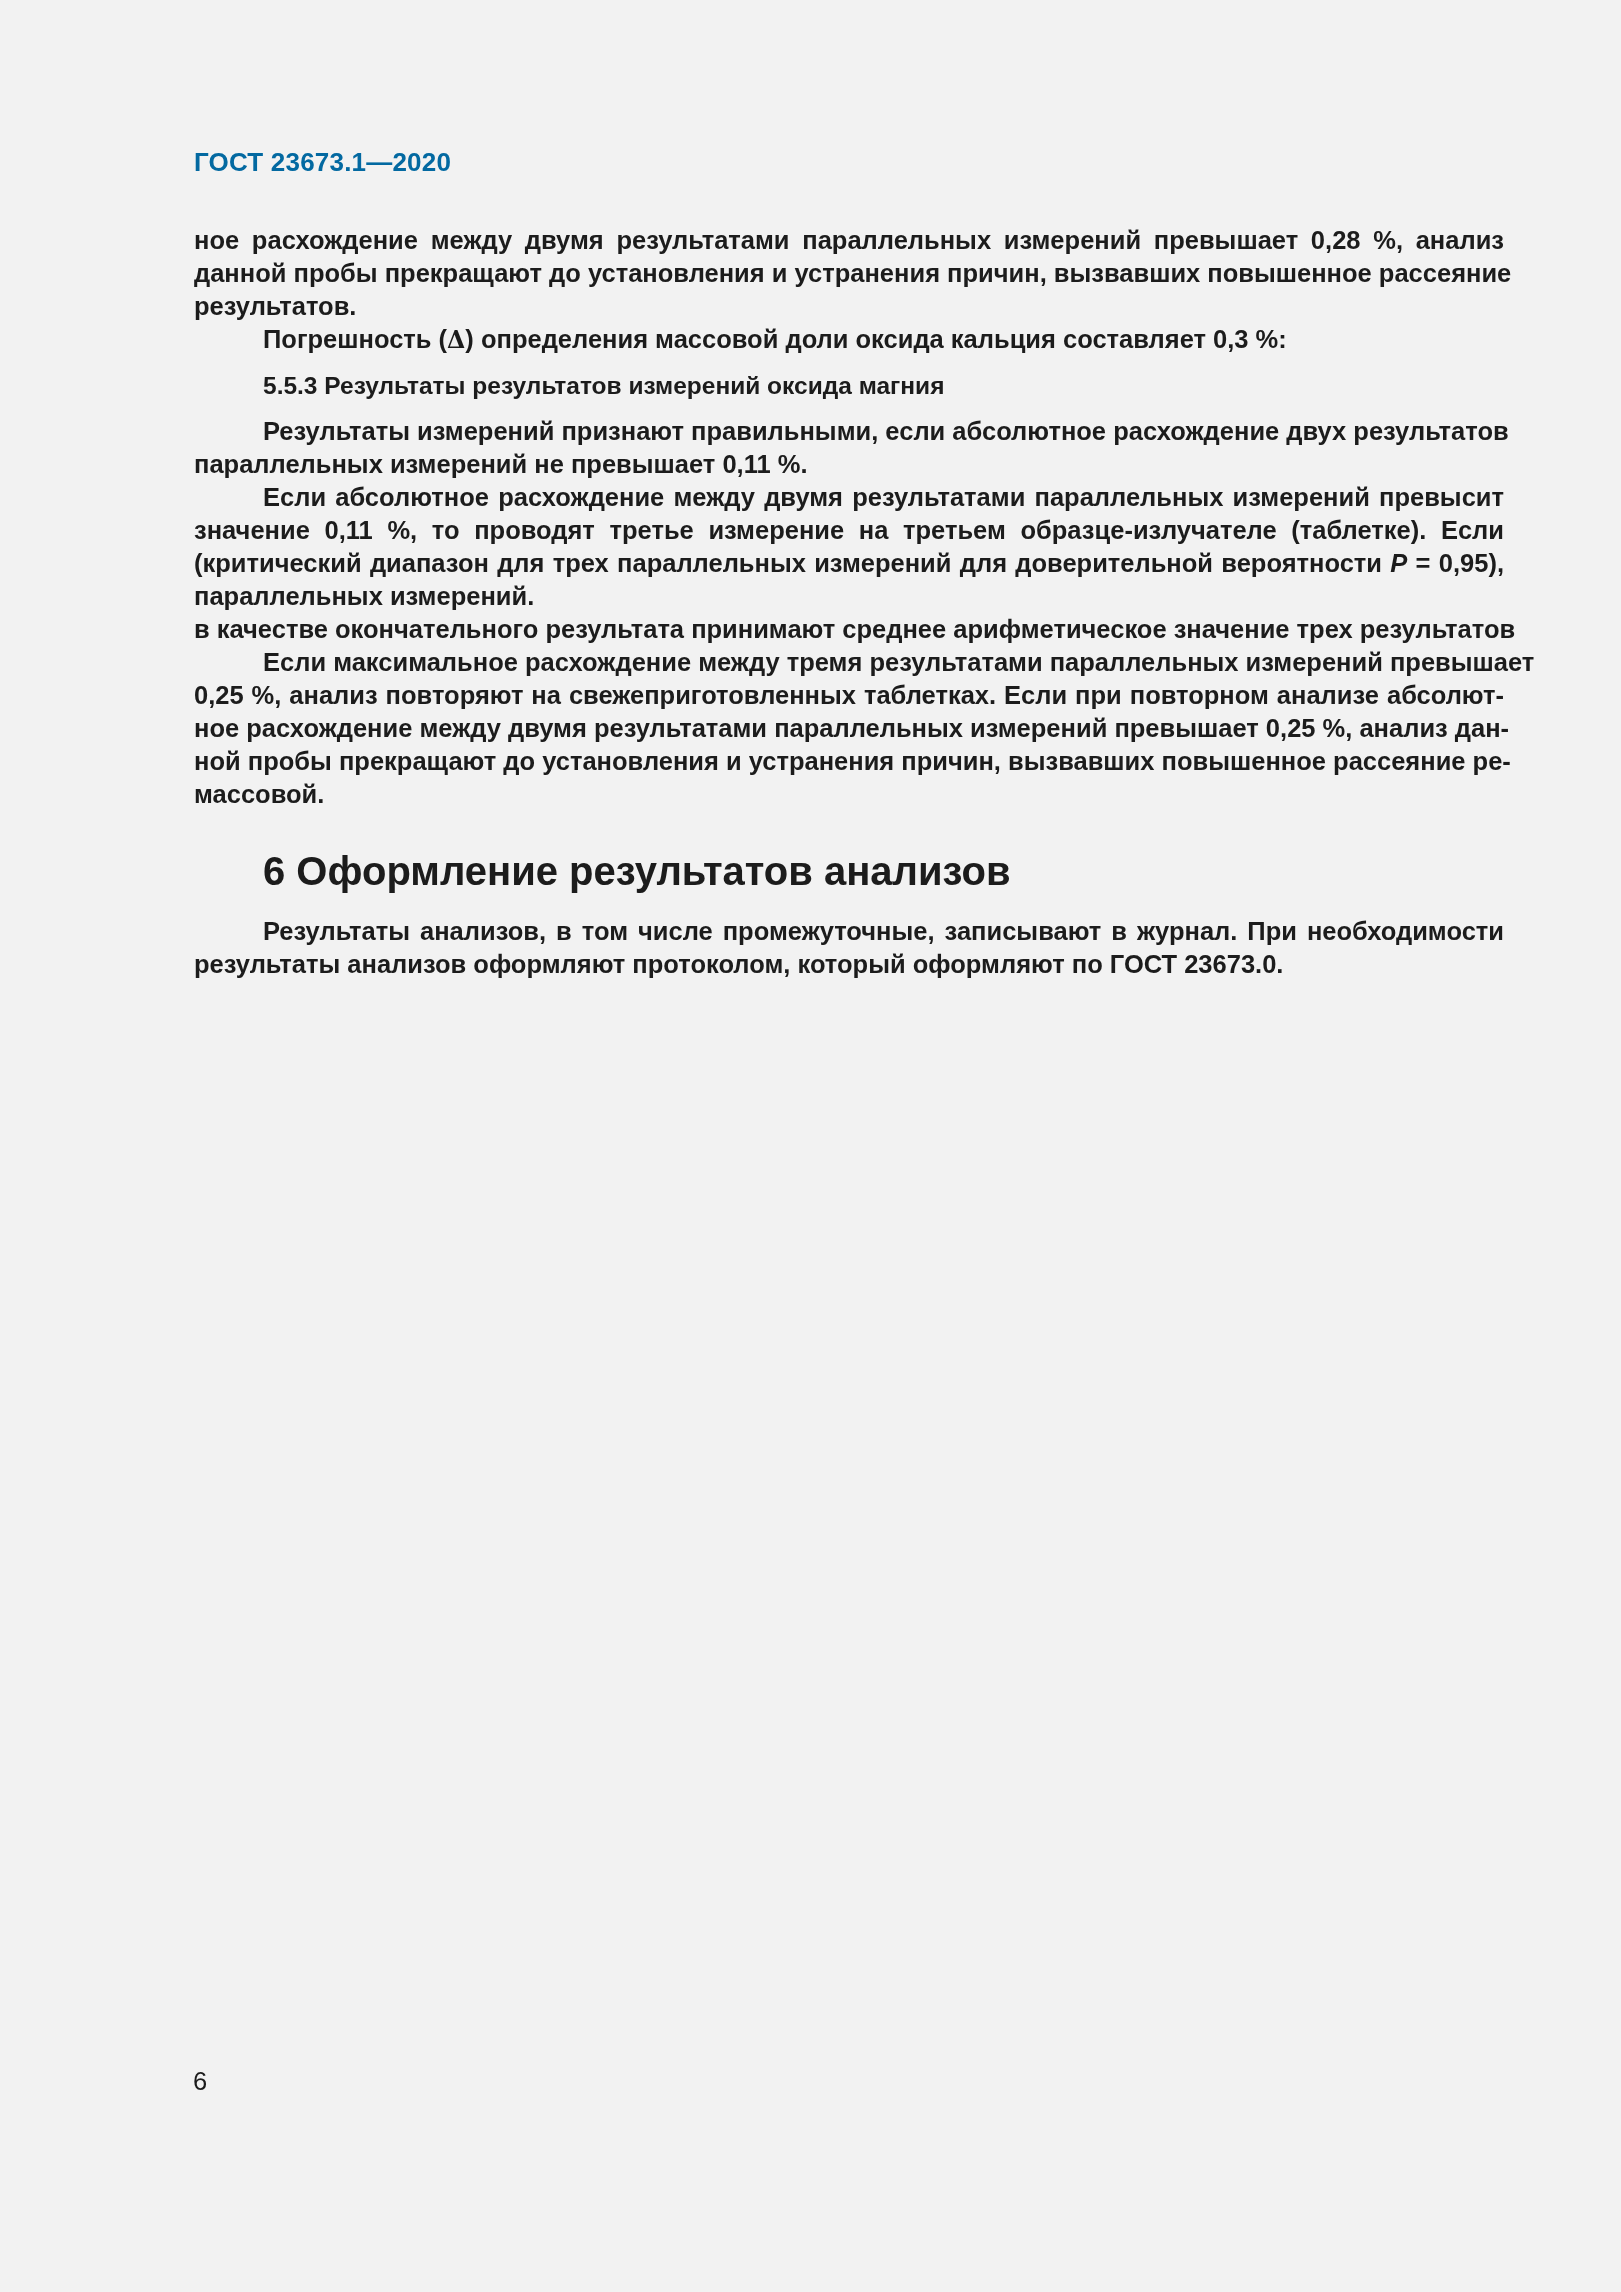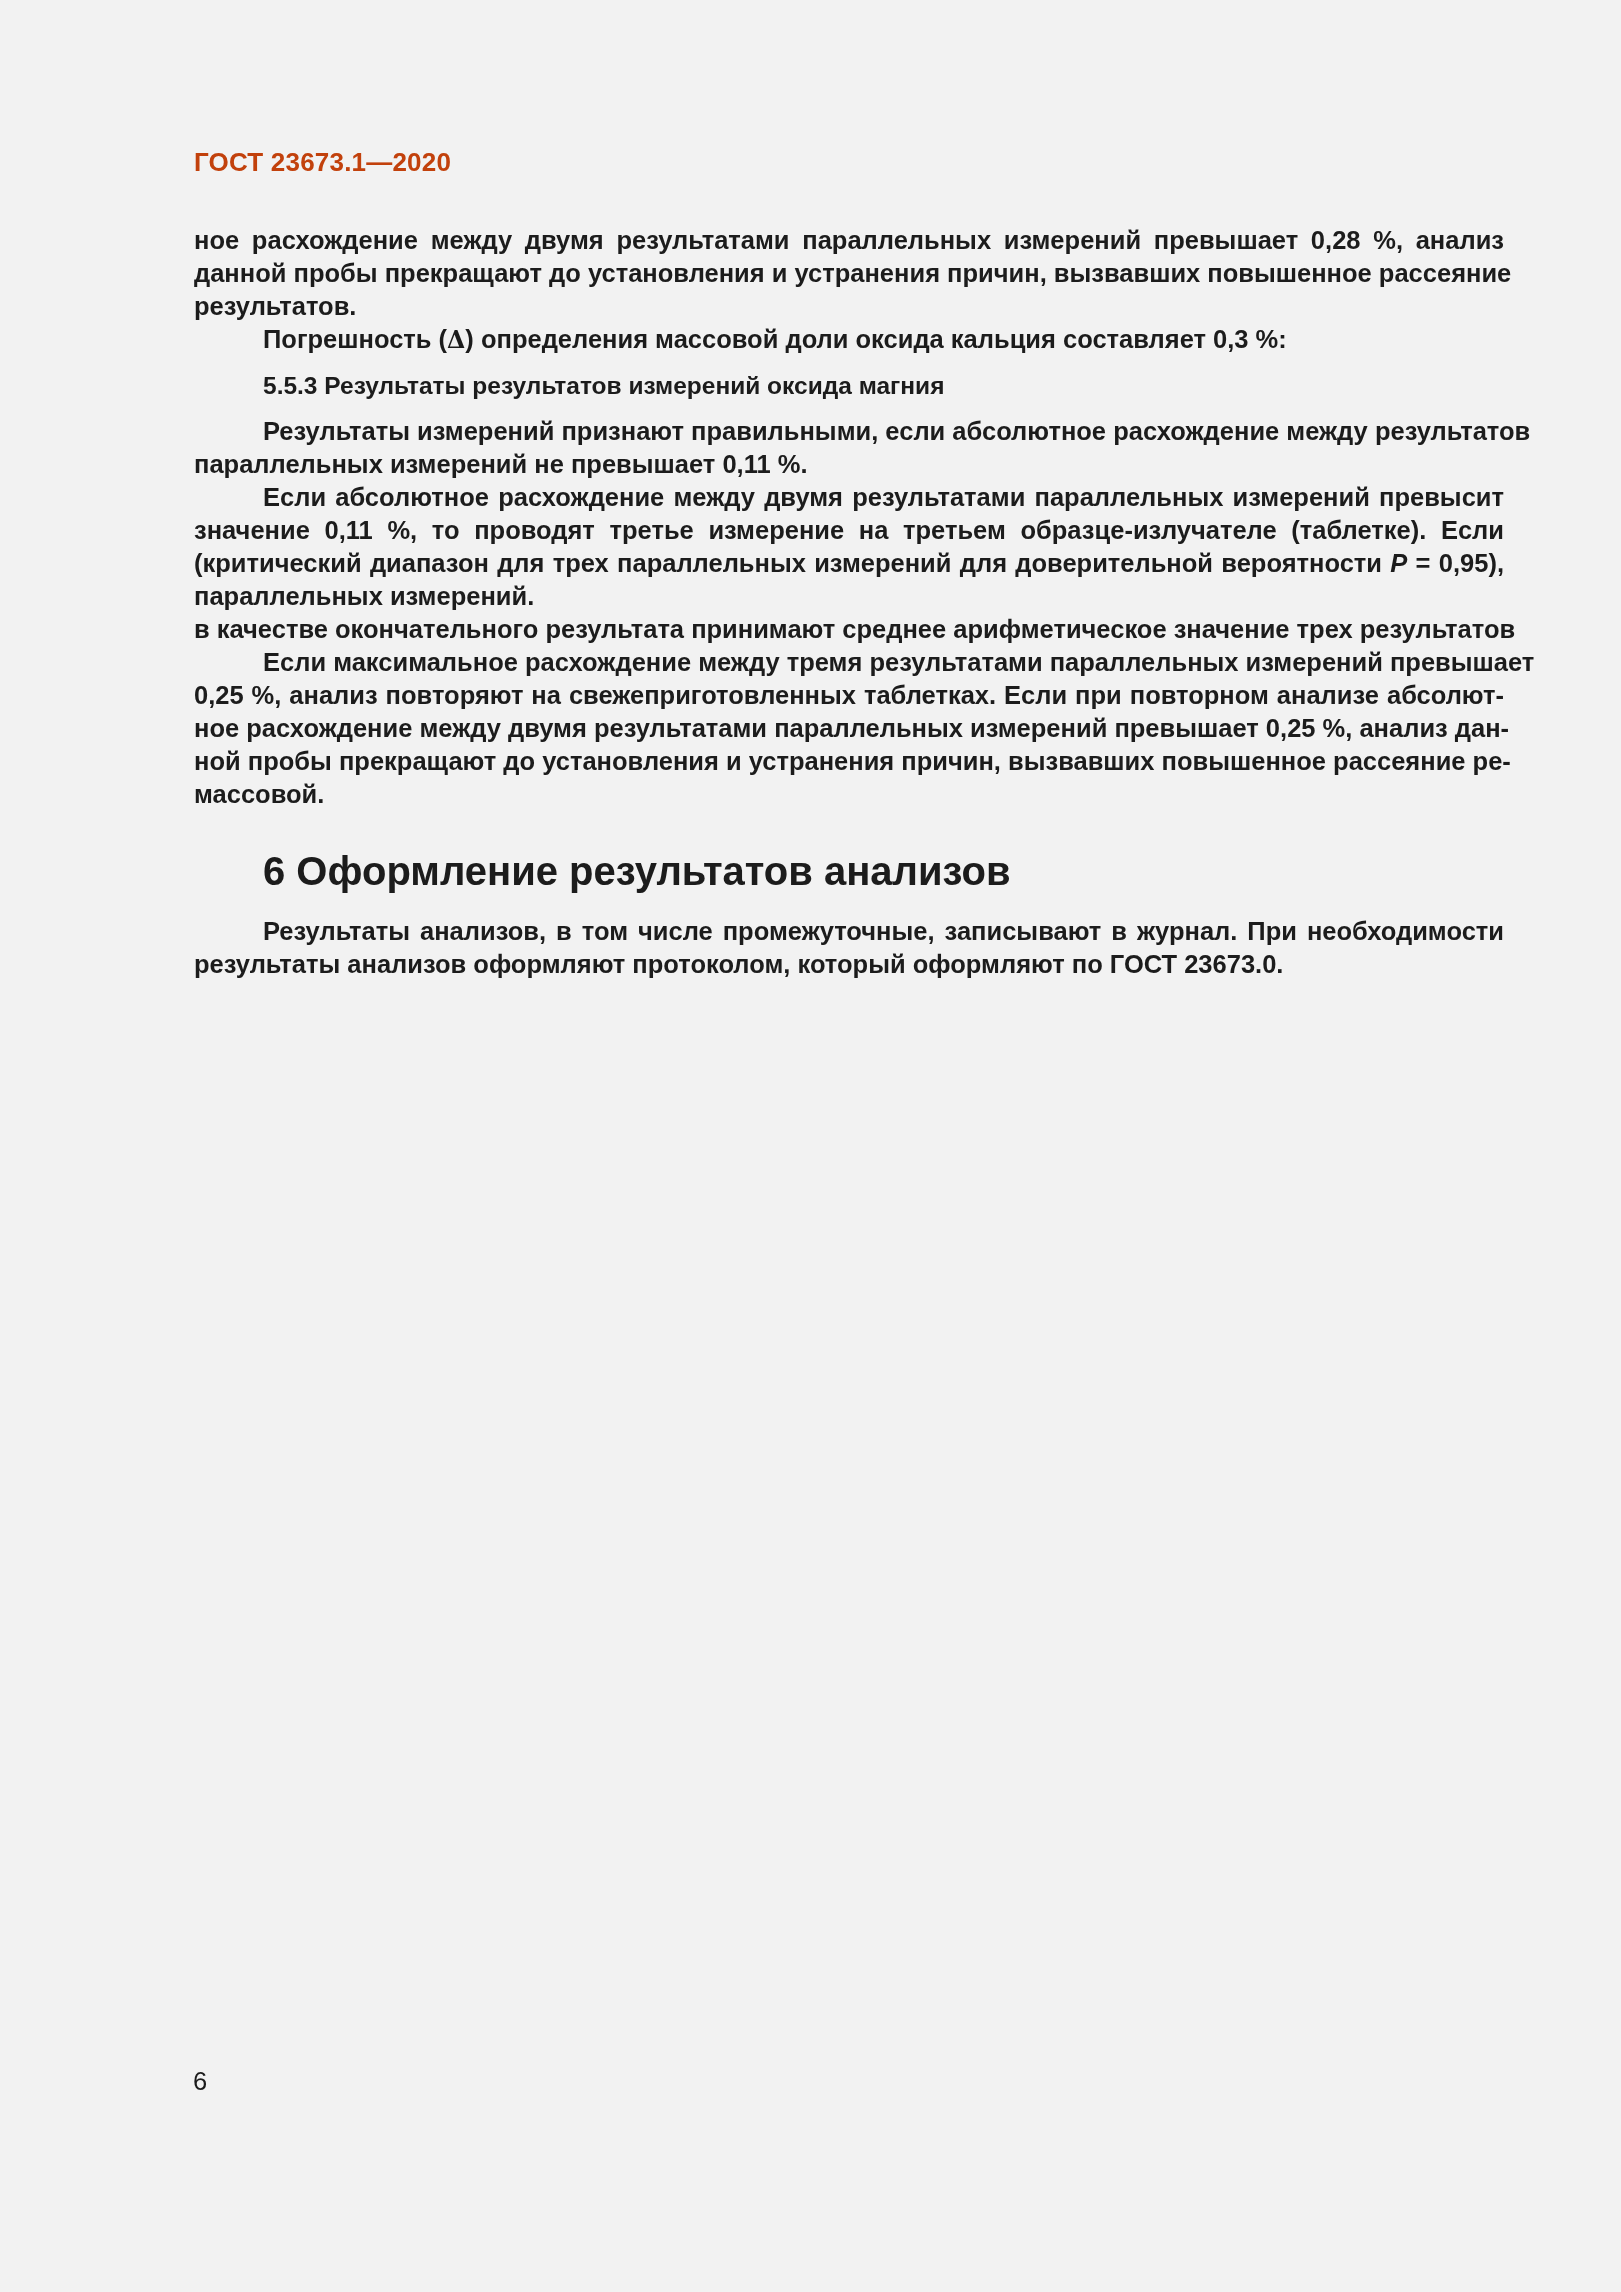--- a/index.html
+++ b/index.html
@@ -22,21 +22,21 @@
     height: 2293px;
     background: #f2f2f2;
   }
   .doc-header {
     position: absolute;
     left: 194px;
     top: 147px;
     font-size: 26px;
     font-weight: bold;
     letter-spacing: 0.2px;
-    color: #c2410c;
+    color: #0369a1;
   }
   .content {
     position: absolute;
     left: 194px;
     top: 224px;
     width: 1310px;
   }
   .line {
     display: block;
     font-size: 25.5px;
@@ -102,21 +102,21 @@
       <span class="line">ное расхождение между двумя результатами параллельных измерений превышает 0,28 %, анализ</span>
       <span class="line">данной пробы прекращают до установления и устранения причин, вызвавших повышенное рассеяние</span>
       <span class="line last">результатов.</span>
     </div>
 
     <div class="line last indent"><span>Погрешность (</span><span class="delta">Δ</span><span>) определения массовой доли оксида кальция составляет 0,3 %:</span></div>
 
     <div class="subheading">5.5.3  Результаты результатов измерений оксида магния</div>
 
     <div>
-      <span class="line indent">Результаты измерений признают правильными, если абсолютное расхождение между результатов</span>
+      <span class="line indent">Результаты измерений признают правильными, если абсолютное расхождение двух результатов</span>
       <span class="line last">параллельных измерений не превышает 0,11 %.</span>
     </div>
 
     <div>
       <span class="line indent">Если абсолютное расхождение между двумя результатами параллельных измерений превысит</span>
       <span class="line">значение 0,11 %, то проводят третье измерение на третьем образце-излучателе (таблетке). Если</span>
       <span class="line"><span>(критический диапазон для трех параллельных измерений для доверительной вероятности </span><span class="italic">P</span><span> = 0,95),</span></span>
       <span class="line last">параллельных измерений.</span>
       <span class="line">в качестве окончательного результата принимают среднее арифметическое значение трех результатов</span>
     </div>

